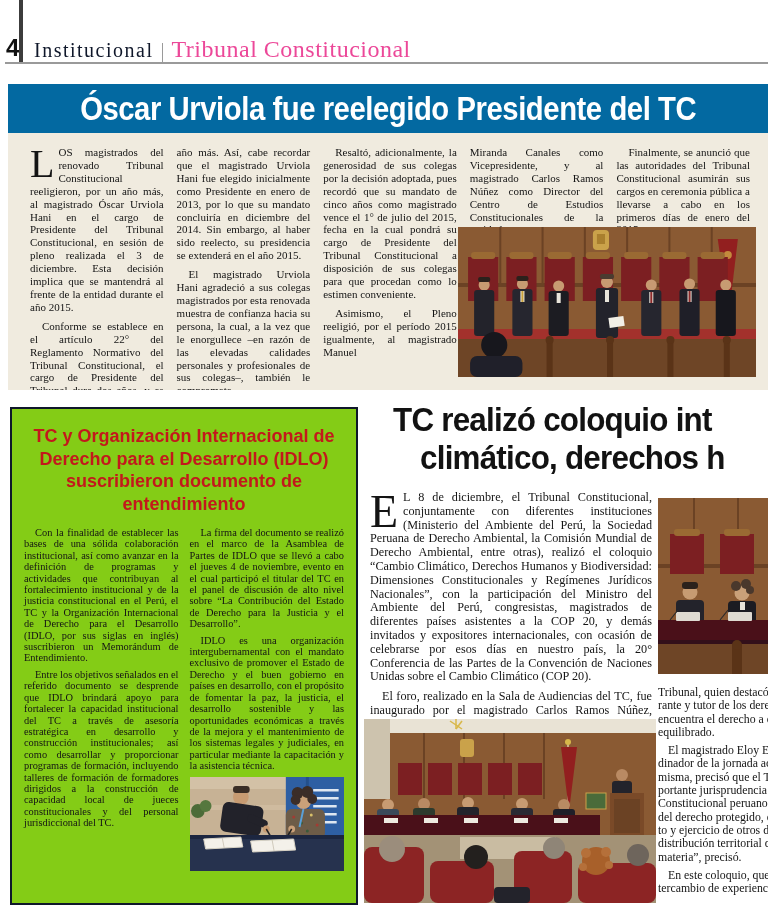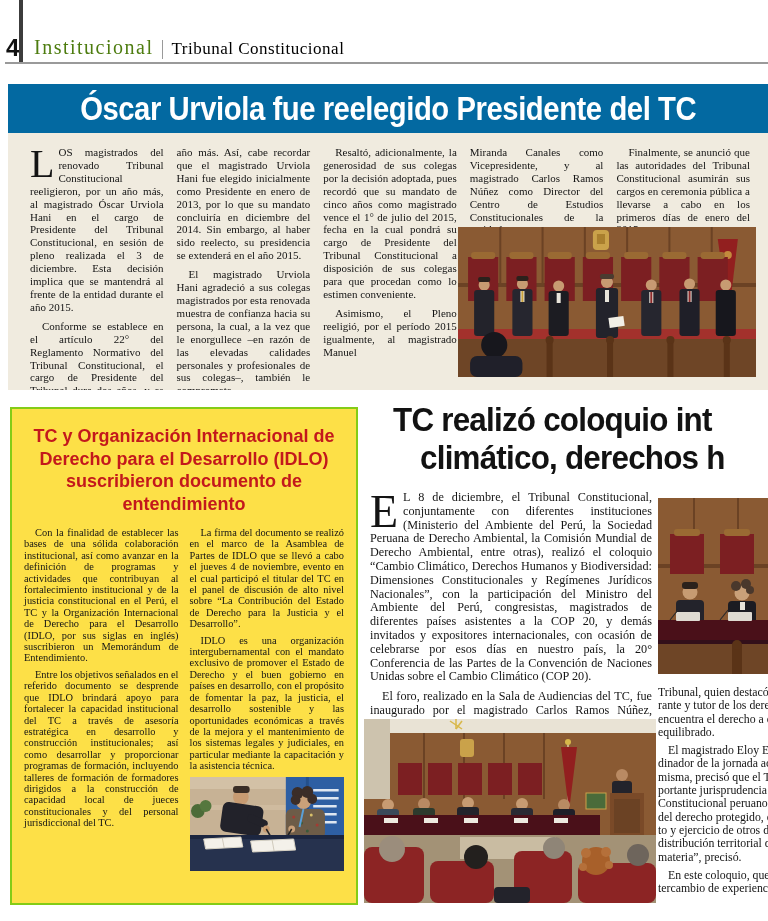--- a/index.html
+++ b/index.html
@@ -4,42 +4,42 @@
 <style>
   html,body{margin:0;padding:0;background:#ffffff;}
   #page{position:relative;width:768px;height:921px;background:#ffffff;overflow:hidden;
         font-family:"Liberation Serif", serif;color:#141414;}
 
   
   .pg-num{position:absolute;left:6px;top:34px;font-family:"Liberation Sans",sans-serif;
           font-weight:bold;font-size:24px;color:#111;}
   .pg-bar{position:absolute;left:19px;top:0;width:4px;height:64px;background:#3c3c3c;}
   .pg-titles{position:absolute;left:34px;top:36px;white-space:nowrap;}
-  .pg-section{font-size:20px;color:#4d7c0f;letter-spacing:1.5px;margin-top:28px;}
+  .pg-section{font-size:20px;color:#0f172a;letter-spacing:1.5px;margin-top:28px;}
   .pg-sep{font-size:20px;color:#9a9a9a;margin:0 7px;}
-  .pg-subsection{font-size:17px;color:#000000;letter-spacing:0.5px;}
+  .pg-subsection{font-size:24px;color:#ec4899;letter-spacing:0.5px;}
   .pg-rule{position:absolute;left:5px;top:62px;width:763px;height:2px;background:#9a9a9a;}
 
   
   .banner{position:absolute;left:8px;top:84px;width:760px;height:49px;background:#0369a1;
           display:flex;align-items:center;justify-content:center;overflow:hidden;}
   .banner h1{margin:0;color:#ffffff;font-family:"Liberation Sans",sans-serif;font-weight:bold;
              font-size:34px;letter-spacing:-0.5px;white-space:nowrap;transform:scaleX(0.86);}
   .a1box{position:absolute;left:8px;top:133px;width:760px;height:257px;background:#f0ebdf;
          box-sizing:border-box;padding:13px 18px 0 22px;display:flex;gap:13px;overflow:hidden;}
   .a1col{flex:1;font-size:11px;line-height:12.9px;text-align:justify;}
   .para{margin:0 0 6px 0;}
   .indent{text-indent:12px;}
   .dropcap{float:left;font-family:"Liberation Serif",serif;color:#141414;}
   .dc1{font-size:40px;line-height:32px;padding:2px 4px 0 0;}
   .photo1{position:absolute;left:450px;top:94px;width:298px;height:150px;}
 
   
-  .idlobox{position:absolute;left:10px;top:407px;width:348px;height:498px;background:#fde047;
-           border:2px solid #84cc16;box-sizing:border-box;padding:10px 12px;overflow:hidden;}
+  .idlobox{position:absolute;left:10px;top:407px;width:348px;height:498px;background:#84cc16;
+           border:2px solid #0f172a;box-sizing:border-box;padding:10px 12px;overflow:hidden;}
   .idlobox h2{margin:6px 2px 12px 2px;text-align:center;color:#c3181c;
               font-family:"Liberation Sans",sans-serif;font-weight:bold;font-size:18px;line-height:1.25;}
   .a2cols{display:flex;gap:11px;}
   .a2col{flex:1;font-size:10.4px;line-height:11.4px;text-align:justify;}
   .a2col p{margin:0 0 5px 0;text-indent:11px;}
   .photo4{display:block;width:100%;height:94px;margin-top:4px;}
 
   
   .a3{position:absolute;left:370px;top:393px;width:398px;height:514px;}
   .a3h{position:absolute;font-family:"Liberation Sans",sans-serif;font-weight:bold;color:#121212;

